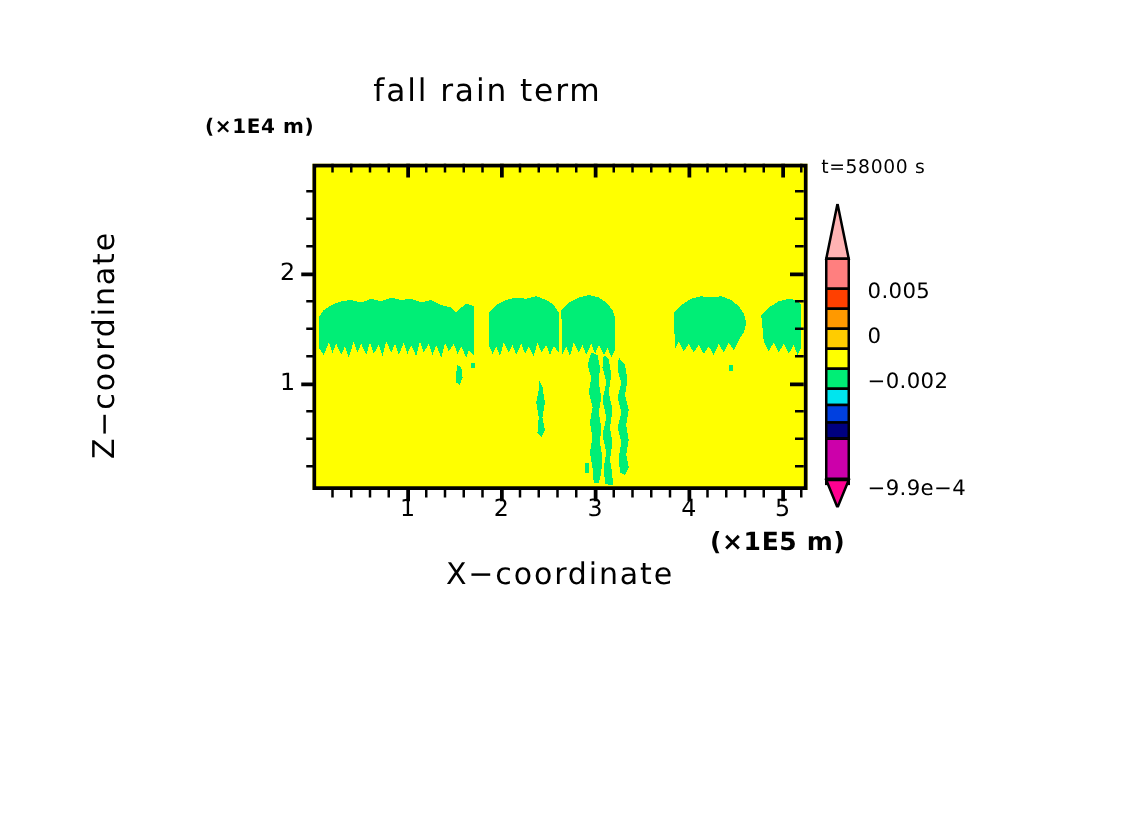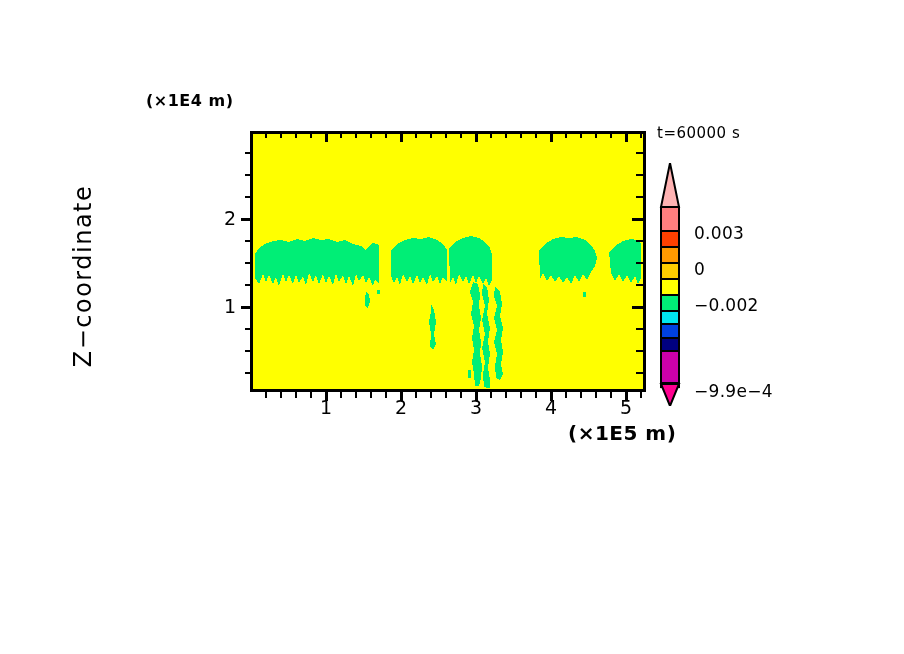--- a/index.html
+++ b/index.html
@@ -29,21 +29,21 @@
     left: 0; top: 58px;
     width: 780px;
     text-align: center;
     font-size: 25px;
     letter-spacing: 1.5px;
     white-space: nowrap;
   }
 
   .zunit-label {
     position: absolute;
-    left: 146px; top: 91px;
+    left: 164px; top: 91px;
     font-size: 16px;
     font-weight: bold;
     letter-spacing: 0.5px;
     text-align: right;
   }
 
   .xunit-label {
     position: absolute;
     left: 568px; top: 421px;
     font-size: 20px;
@@ -144,27 +144,29 @@
     font-size: 17px;
     white-space: nowrap;
     letter-spacing: 0.3px;
   }
 </style>
 </head>
 <body>
 
 <div class="fig">
 
+  <div class="chart-title">fall rain term</div>
 
   <div class="zunit-label">(×1E4 m)</div>
 
-  <div class="time-label">t=60000 s</div>
+  <div class="time-label">t=58000 s</div>
 
   <div class="yaxis-title">Z−coordinate</div>
 
+  <div class="xaxis-title">X−coordinate</div>
 
   <div class="xunit-label">(×1E5 m)</div>
 
   <div class="plot-frame">
     <svg class="plot-canvas" viewBox="0 0 390 255" preserveAspectRatio="none">
       <rect x="0" y="0" width="390" height="255" fill="#FFFF00"></rect>
       <g fill="#00EE76" shape-rendering="crispEdges">
 
         <path d="M2,120 L6,114 L12,110 L20,107 L28,106 L36,108 L44,105 L52,107 L60,104 L68,106 L76,105
                  L84,108 L92,106 L100,110 L108,112 L112,116 L116,112 L120,109 L126,111
@@ -325,19 +327,19 @@
       <rect x="3" y="188" width="18" height="36" fill="#6A0DAD" stroke="#000000" stroke-width="2"></rect>
     </svg>
   </div>
 
   <svg style="position:absolute; left:658px; top:351px; display:block;" width="24" height="55" viewBox="0 0 24 55">
     <rect x="3" y="0" width="18" height="32" fill="#CC00AA" stroke="#000000" stroke-width="2"></rect>
     <polygon points="12,55 21,33 3,33" fill="#FF0090" stroke="#000000" stroke-width="2" stroke-linejoin="miter"></polygon>
   </svg>
 
   <div class="cbar-labels">
-    <div class="cbar-label" style="top:223px;">0.003</div>
+    <div class="cbar-label" style="top:223px;">0.005</div>
     <div class="cbar-label" style="top:259px;">0</div>
     <div class="cbar-label" style="top:295px;">−0.002</div>
     <div class="cbar-label" style="top:381px;">−9.9e−4</div>
   </div>
 
 </div>
 
 </body></html>

